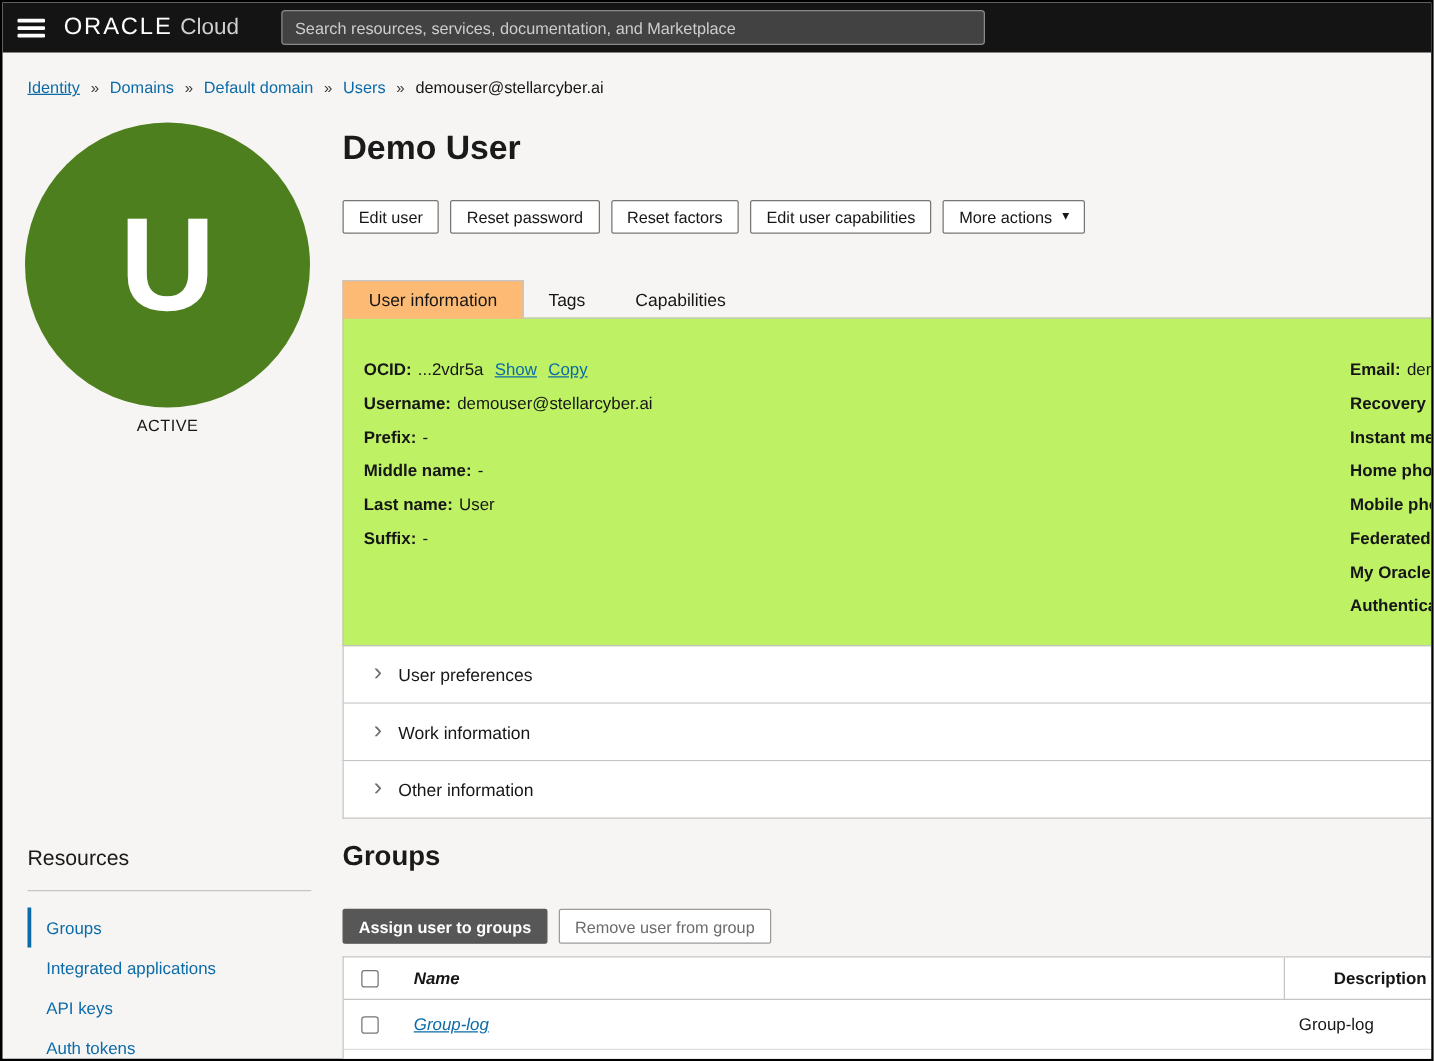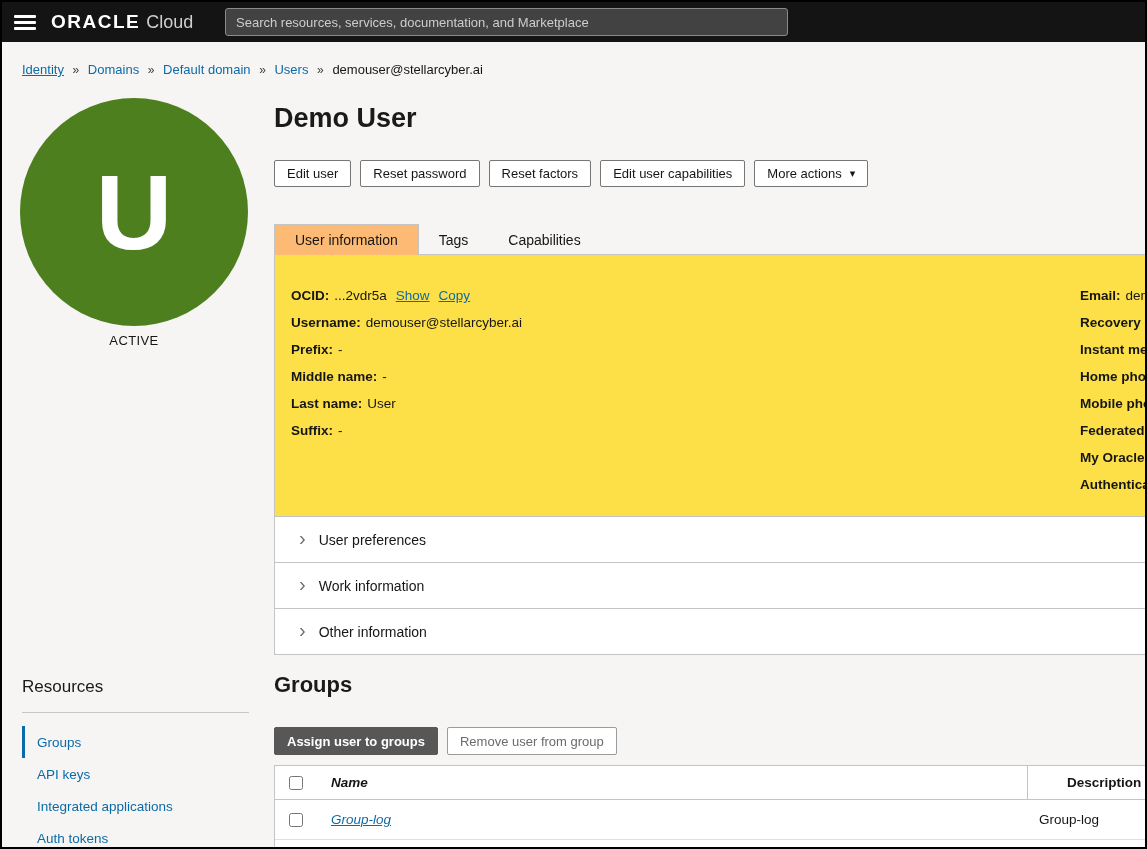--- a/index.html
+++ b/index.html
@@ -9,21 +9,21 @@
   .page { position:relative; width:1147px; height:849px; border:2px solid #000;
           background:var(--page-bg,#f6f5f3); overflow:hidden; }
 
   
   .topbar { position:absolute; top:0; left:0; right:0; height:40px;
             background:var(--topbar-bg,#141414); display:flex; align-items:center; z-index:5; }
   .hamburger { width:22px; height:15px; margin-left:12px; display:flex; flex-direction:column;
                justify-content:space-between; cursor:pointer; }
   .hamburger i { display:block; height:3px; background:#fff; border-radius:1px; }
   .brand { margin-left:15px; display:flex; align-items:baseline; white-space:nowrap; cursor:pointer; }
-  .brand .oracle { color:#fff; font-weight:700; font-size:19px; letter-spacing:1.5px; }
+  .brand .oracle { color:#fff; font-weight:400; font-size:19px; letter-spacing:1.5px; }
   .brand .cloud  { color:#cfcfcf; font-weight:400; font-size:18px; margin-left:6px; }
   .search { position:absolute; left:223px; top:6px; width:563px; height:28px;
             background:#424242; border:1px solid #8a8a8a; border-radius:3px;
             color:#eee; font-size:13px; padding:0 10px; font-family:inherit; outline:none; }
   .search::placeholder { color:#cdcdcd; }
 
   
   .breadcrumb { position:absolute; top:60px; left:20px; font-size:13px; color:#161616; white-space:nowrap; }
   .breadcrumb a { color:var(--link-blue,#0b6ba8); text-decoration:none; cursor:pointer; }
   .breadcrumb a.underlined { text-decoration:underline; }
@@ -53,21 +53,21 @@
   .btn .caret { font-size:11px; line-height:1; color:#161616; }
   .btn-primary { background:var(--primary-button-bg,#575757); border-color:var(--primary-button-bg,#575757);
                  color:#fff; font-weight:700; }
   .btn-secondary { color:#6b6b6b; border-color:#9b9b9b; }
 
   
   .tabs { position:absolute; left:272px; top:222px; display:flex; align-items:flex-end; z-index:2; }
   .tab { font-size:14px; color:#161616; padding:0 20px; height:31px; display:flex;
          align-items:center; cursor:pointer; }
   .tab.active { background:#fdba74; border:1px solid var(--panel-border,#c4c4c4); border-bottom:none; }
-  .panel { position:absolute; left:272px; top:252px; right:0; height:263px; background:#fde047;
+  .panel { position:absolute; left:272px; top:252px; right:0; height:263px; background:#bef264;
            border:1px solid var(--panel-border,#c4c4c4); border-right:none; overflow:hidden; z-index:1; }
   .info-col { position:absolute; top:27px; font-size:13.5px; white-space:nowrap; }
   .info-col.left { left:16px; }
   .info-col.right { left:805px; }
   .info-row { height:27px; display:flex; align-items:center; }
   .lbl { font-weight:700; margin-right:5px; }
   .inline-link { color:var(--link-blue,#0b6ba8); text-decoration:underline; margin-left:9px; cursor:pointer; }
 
   
   .accordion { position:absolute; left:272px; top:515px; right:0; }
@@ -127,22 +127,22 @@
 
   <div class="avatar">
     <span>U</span>
   </div>
   <div class="status">ACTIVE</div>
 
   <div class="res-title">Resources</div>
   <div class="res-divider"></div>
   <nav class="side-nav">
     <div class="side-item active">Groups</div>
+    <div class="side-item">Integrated applications</div>
     <div class="side-item">API keys</div>
-    <div class="side-item">Integrated applications</div>
     <div class="side-item">Auth tokens</div>
   </nav>
 
   <h1 class="page-title">Demo User</h1>
 
   <div class="actions">
     <button class="btn">Edit user</button>
     <button class="btn">Reset password</button>
     <button class="btn">Reset factors</button>
     <button class="btn">Edit user capabilities</button>

